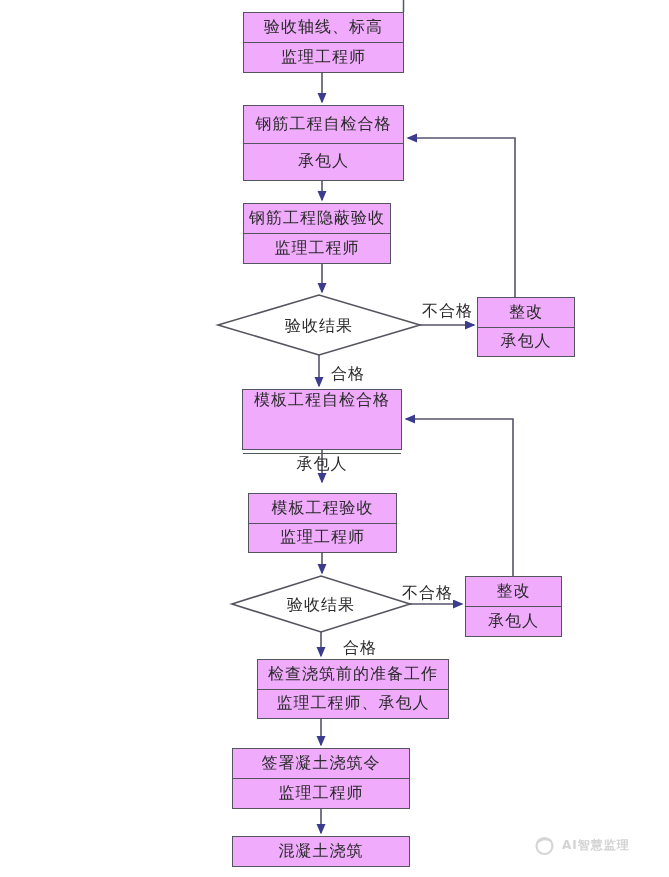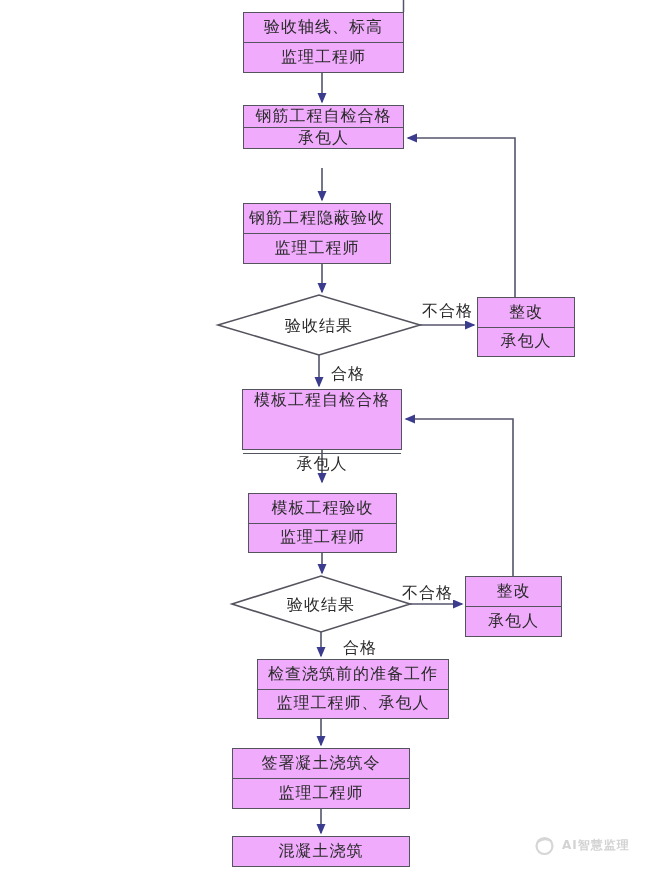--- a/index.html
+++ b/index.html
@@ -83,21 +83,21 @@
 
     <polygon points="218,325 319,295 420,325 319,355" fill="#ffffff" stroke="#54545e" stroke-width="1.6"></polygon>
     <polygon points="232,604 321,576 410,604 321,632" fill="#ffffff" stroke="#54545e" stroke-width="1.6"></polygon>
   </svg>
 
   <div class="node" style="left:243px;top:12px;width:161px;height:61px;">
     <div class="cell title">验收轴线、标高</div>
     <div class="cell actor">监理工程师</div>
   </div>
 
-  <div class="node" style="left:243px;top:105px;width:161px;height:44px;">
+  <div class="node" style="left:243px;top:105px;width:161px;height:76px;">
     <div class="cell title">钢筋工程自检合格</div>
     <div class="cell actor">承包人</div>
   </div>
 
   <div class="node" style="left:243px;top:203px;width:148px;height:61px;">
     <div class="cell title">钢筋工程隐蔽验收</div>
     <div class="cell actor">监理工程师</div>
   </div>
 
   <div class="diamond-label" style="left:219px;top:316px;width:200px;">验收结果</div>

